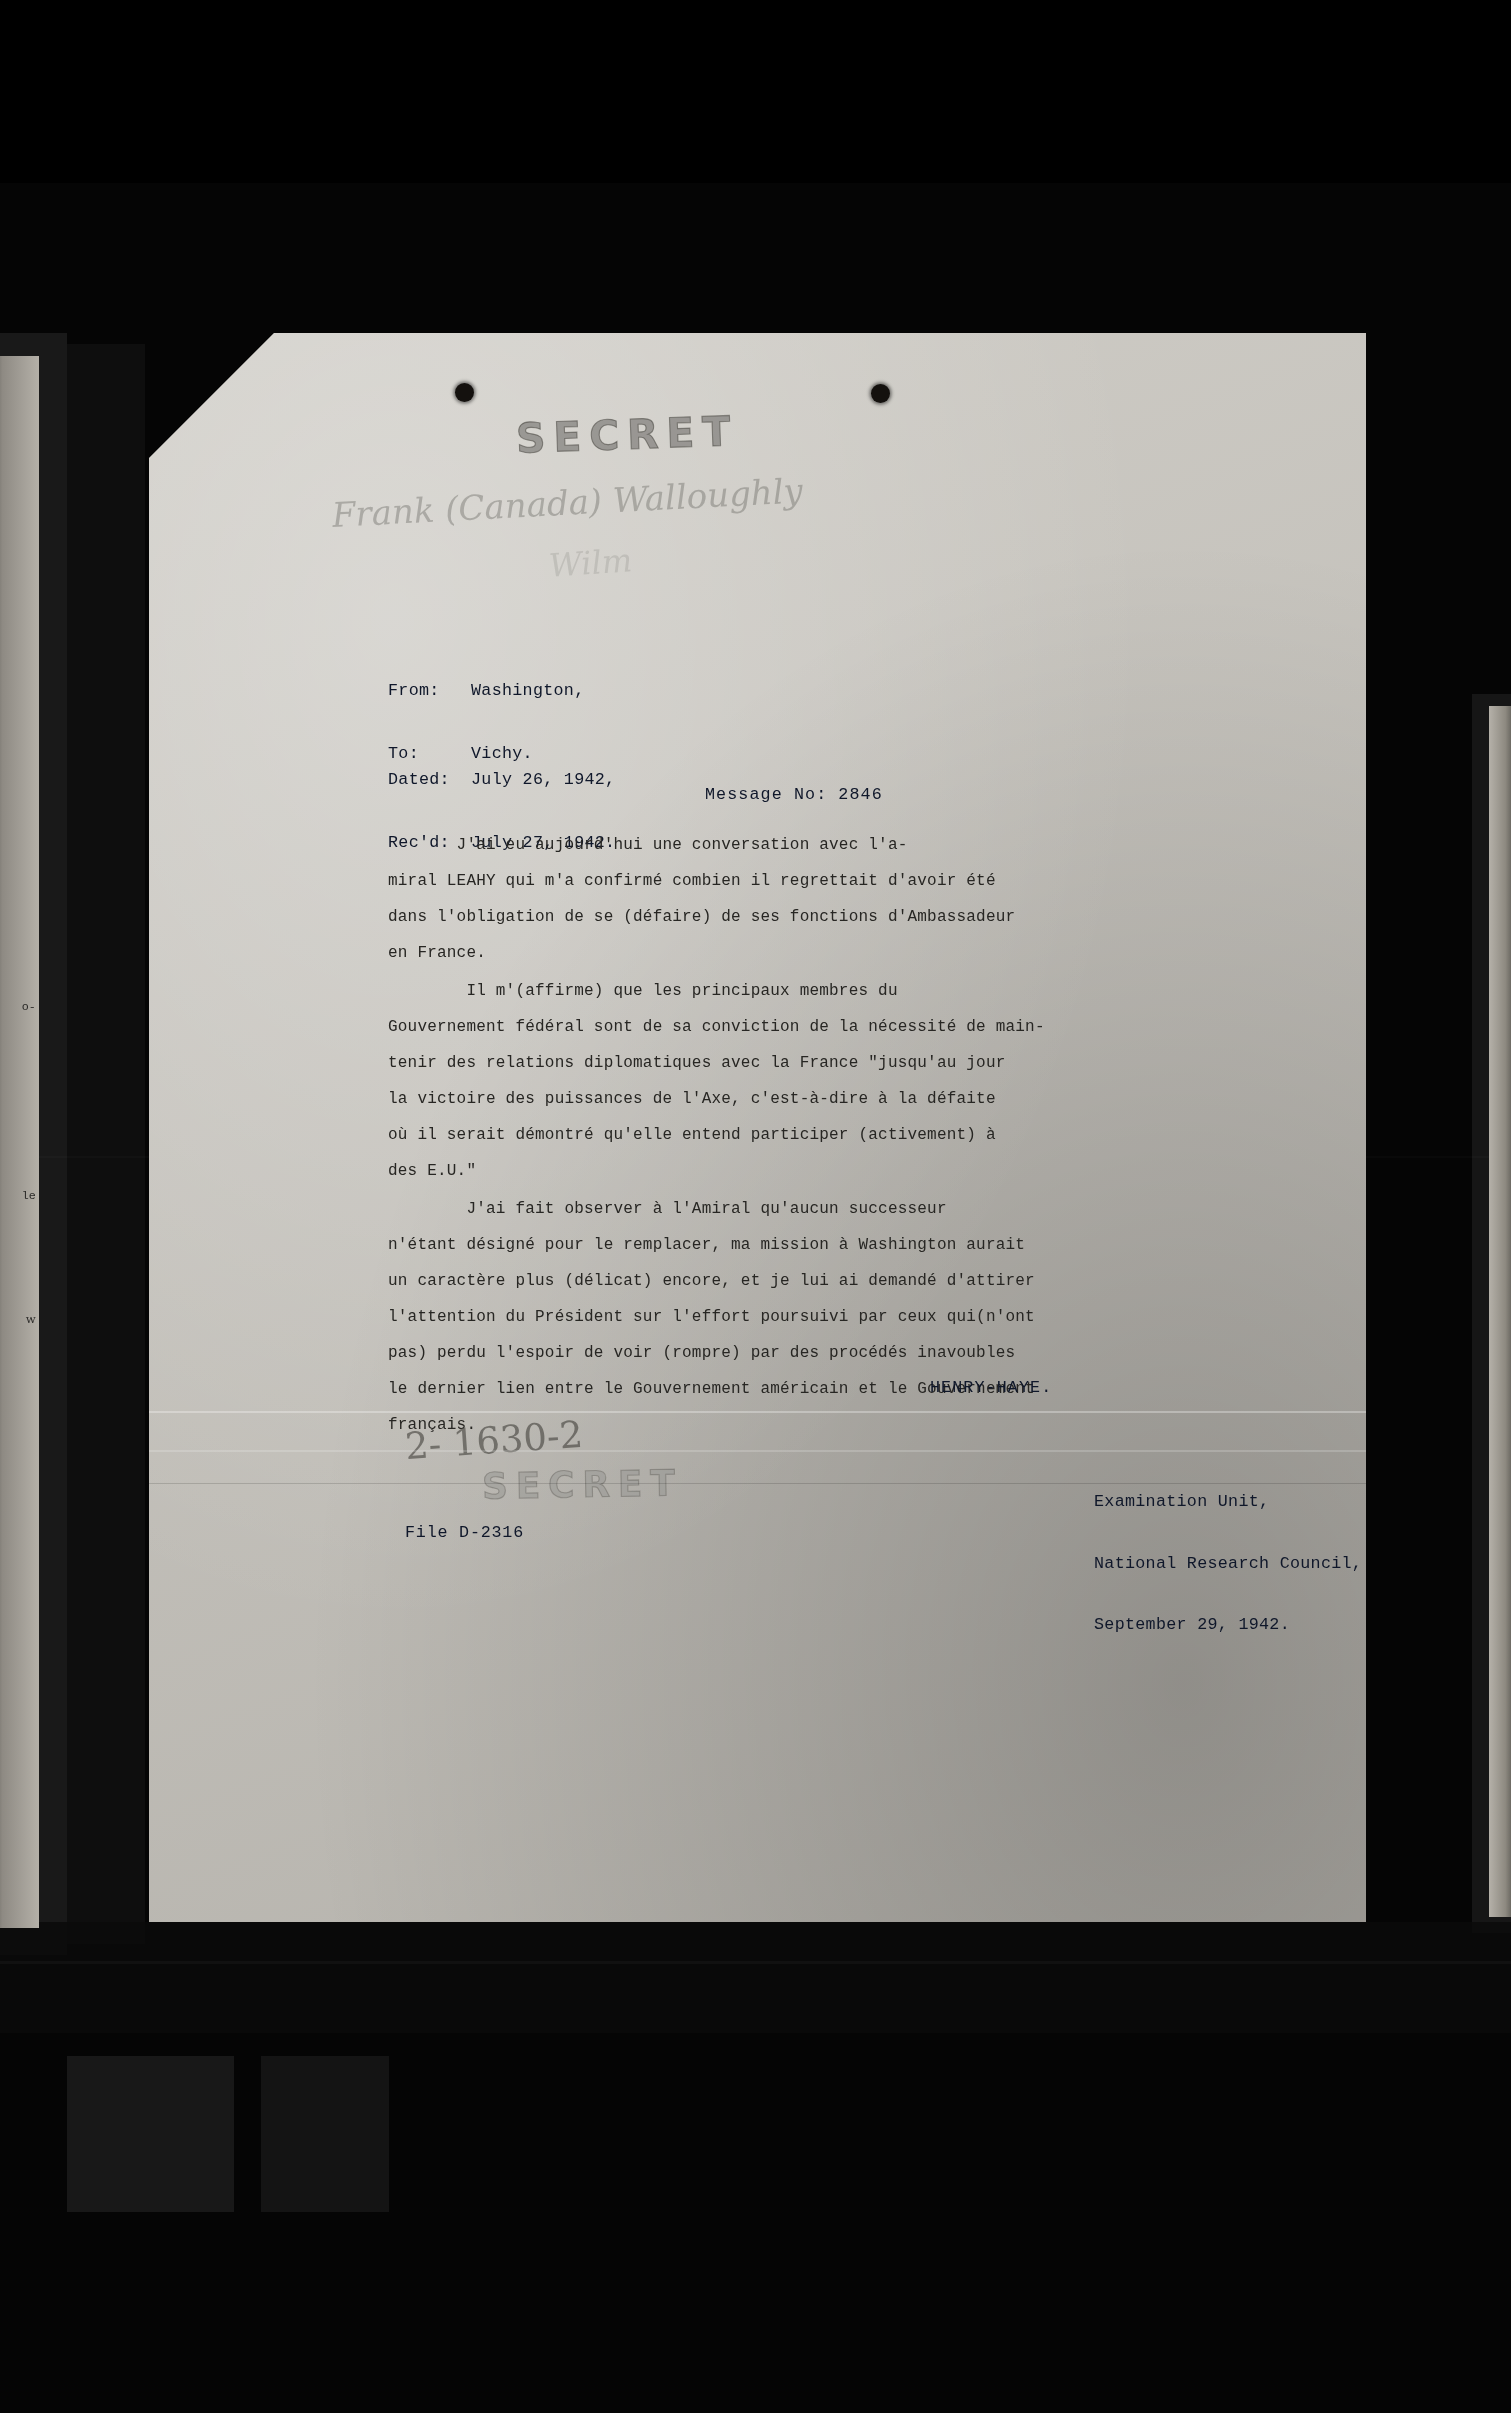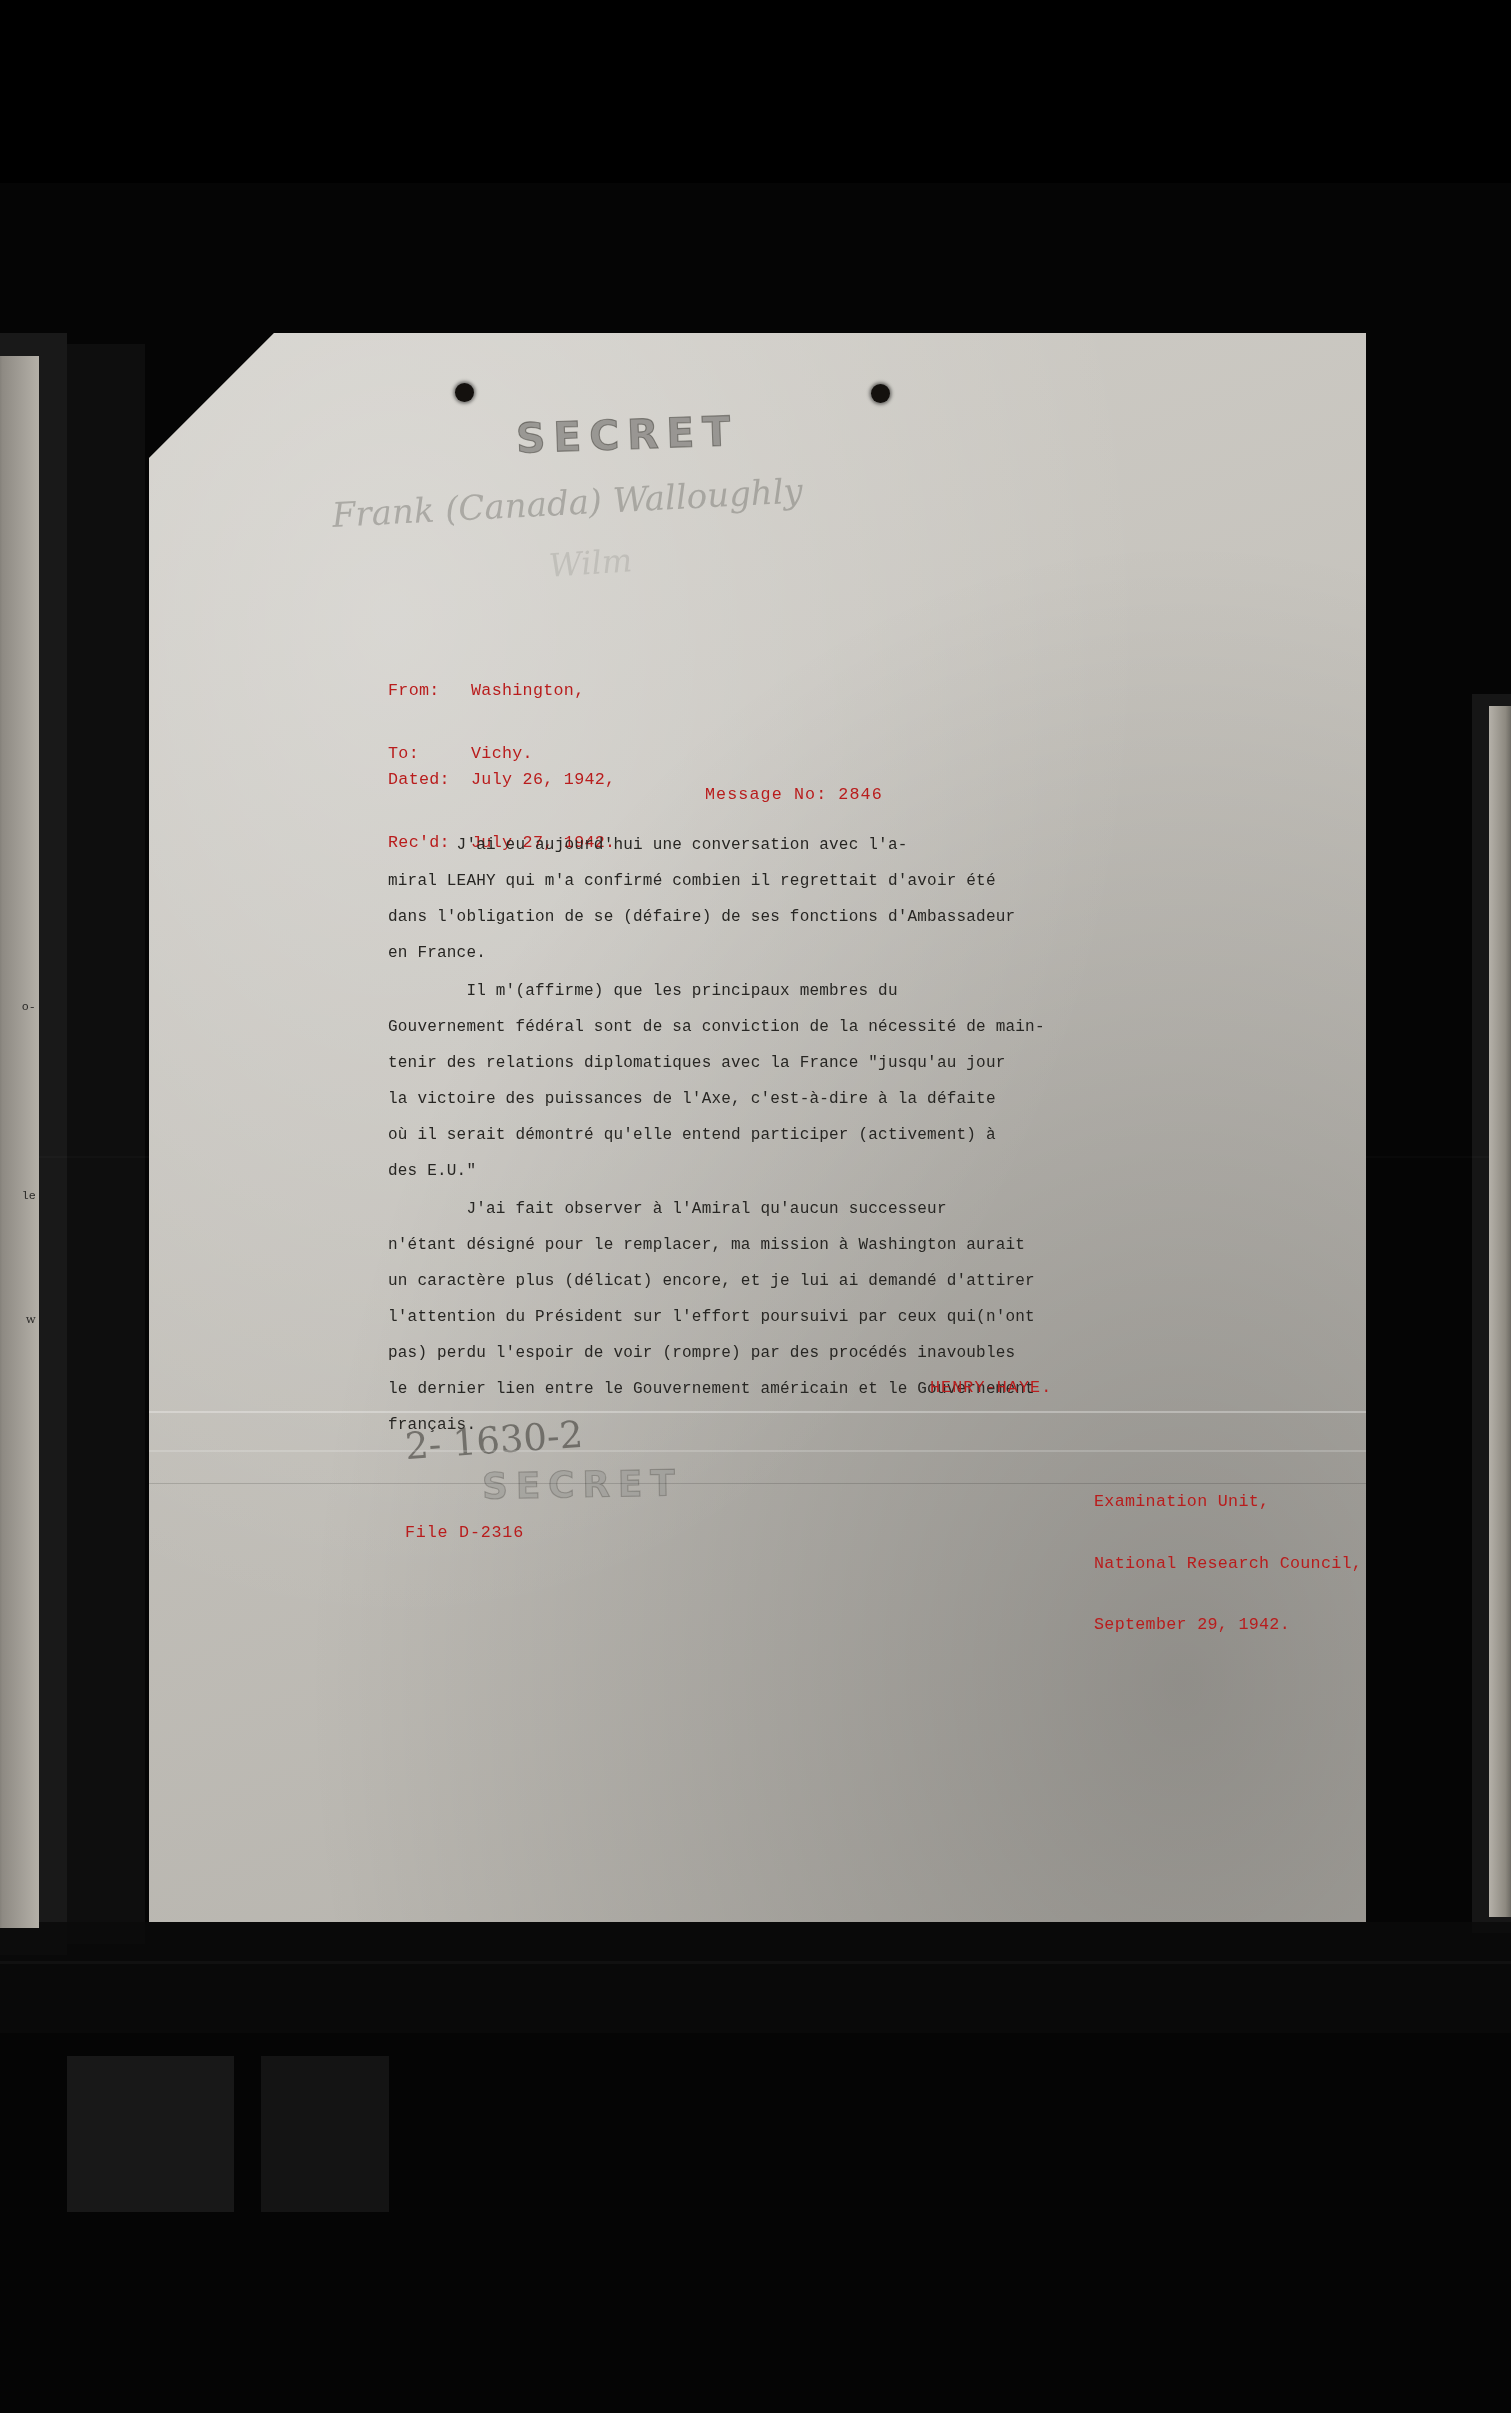--- a/index.html
+++ b/index.html
@@ -160,21 +160,21 @@
     transform: rotate(-4deg);
     white-space: nowrap;
   }
 
   
   .typed {
     position: absolute;
     font-family: "Liberation Mono", monospace;
     font-size: 16.7px;
     line-height: 1;
-    color: #b91c1c;
+    color: #0f172a;
     white-space: pre;
     letter-spacing: 0.3px;
   }
   #header-block { left: 239px; top: 317px; }
   #header-block .row { display: block; margin-bottom: 12.2px; }
   #header-block .lbl { display: inline-block; width: 83px; }
 
   #date-block { left: 239px; top: 406px; }
   #date-block .row { display: block; margin-bottom: 12.2px; }
   #date-block .lbl { display: inline-block; width: 83px; }

